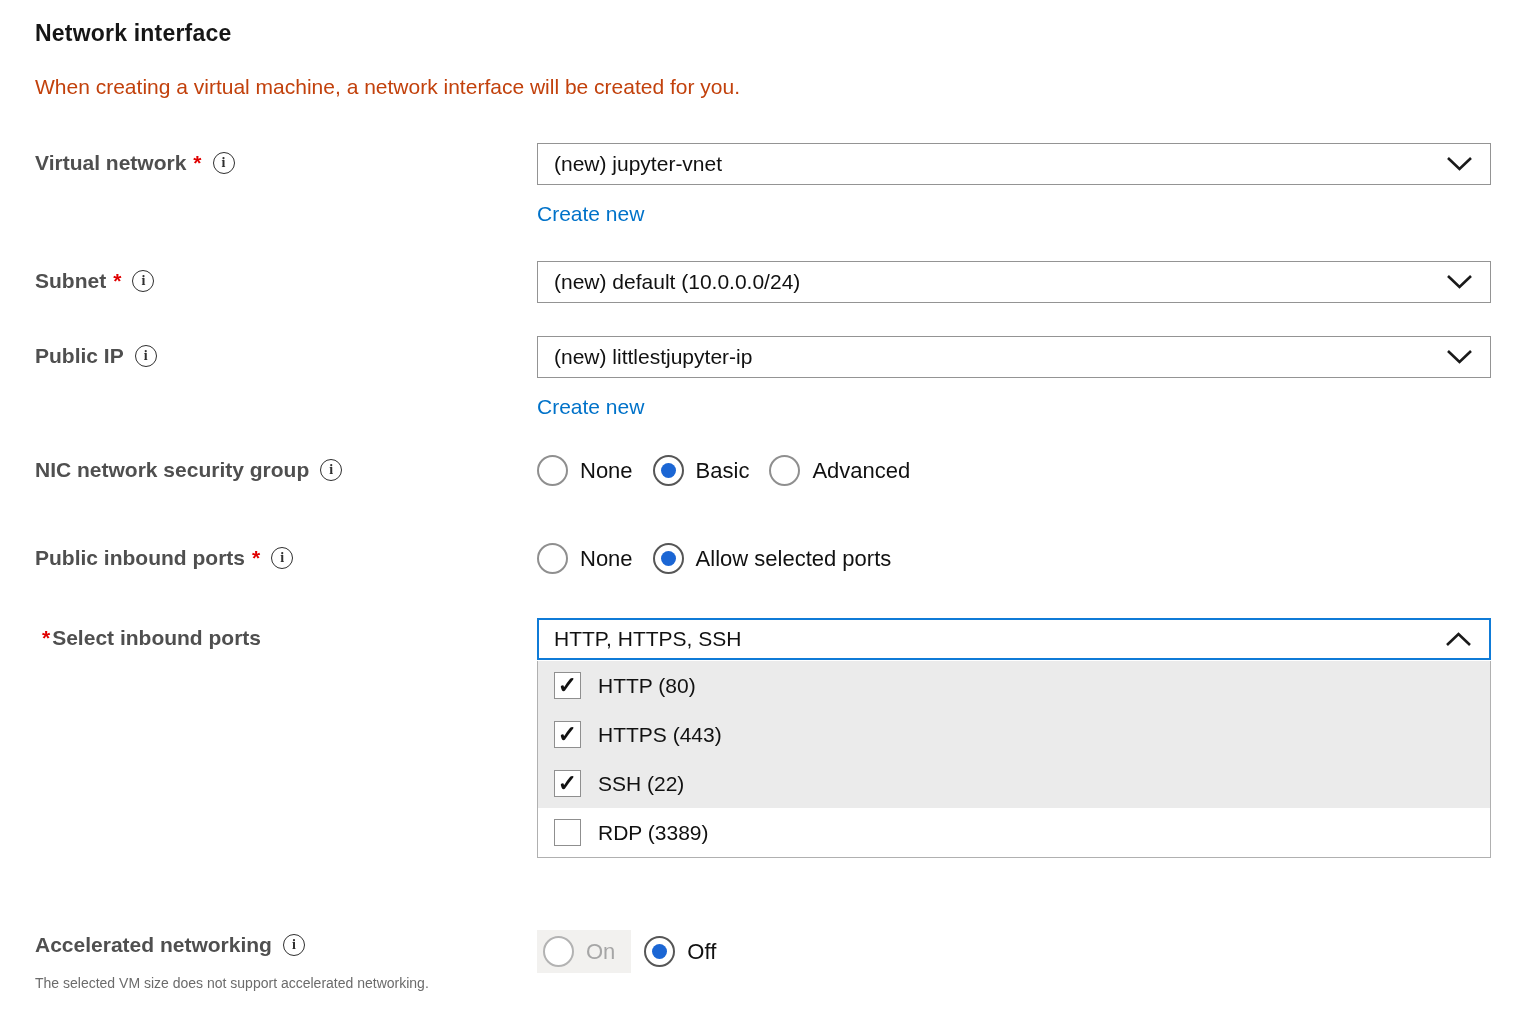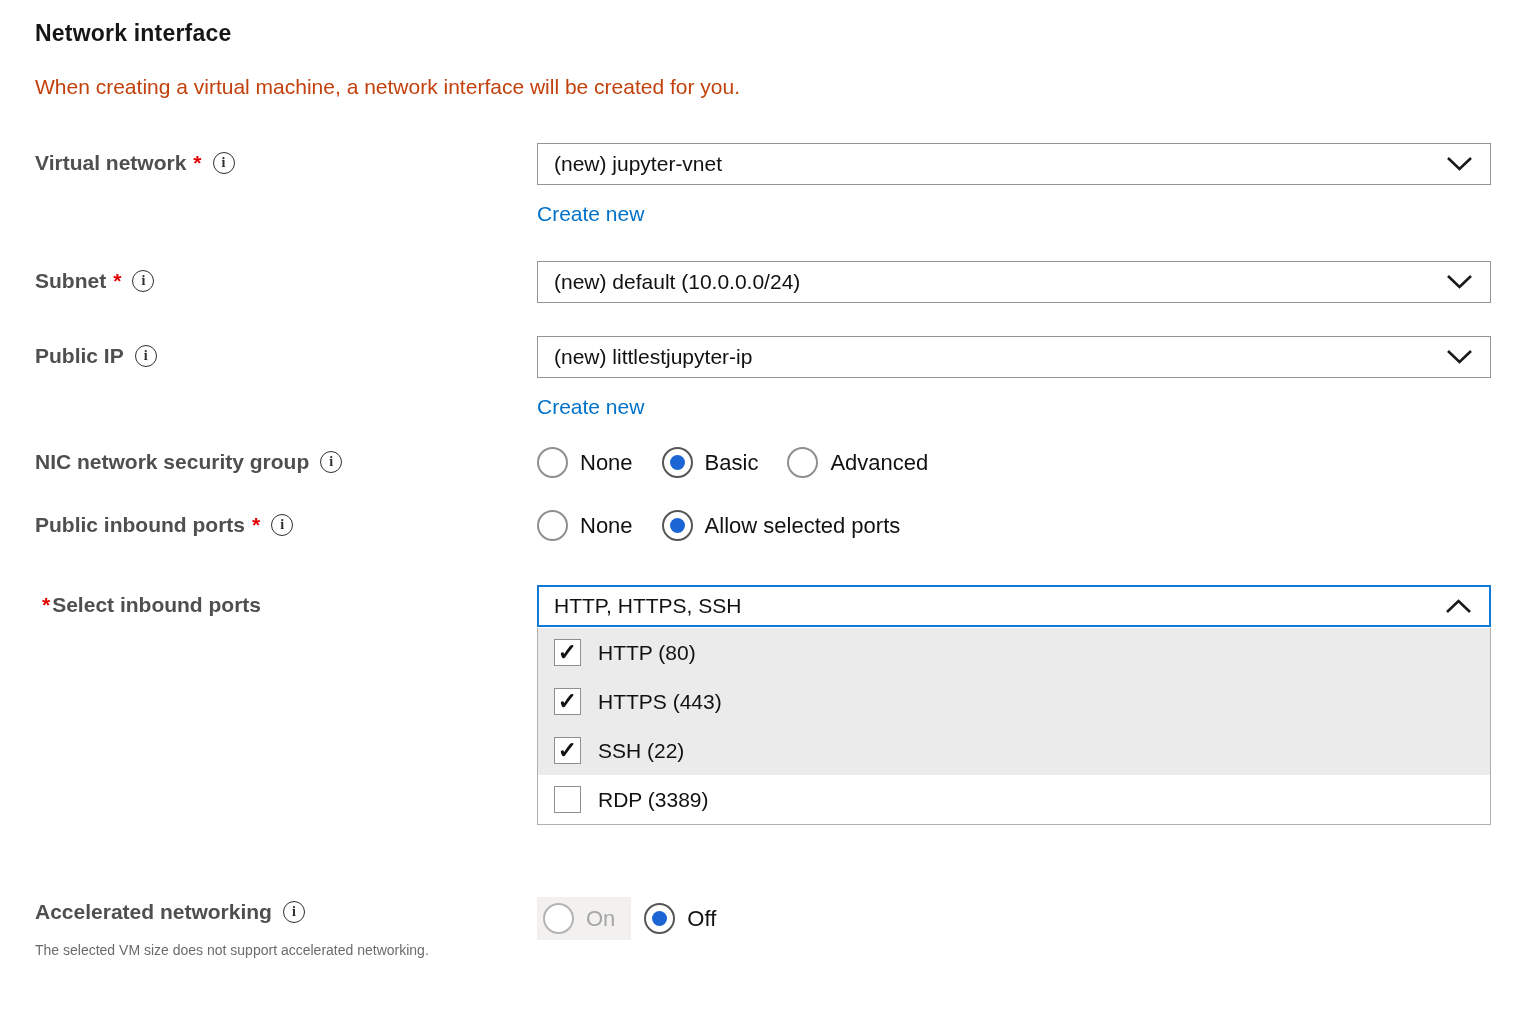--- a/index.html
+++ b/index.html
@@ -34,26 +34,26 @@
     border: 1.5px solid #949494; display: flex; align-items: center;
     padding: 0 54px 0 16px; font-size: 21px; color: #111; cursor: pointer;
   }
   .chev { position: absolute; right: 17px; top: 50%; transform: translateY(-50%); display: flex; }
 
   .createnew { display: inline-block; margin-top: 17px; color: #0072c9; font-size: 21px; cursor: pointer; }
 
   .mt-vn     { margin-top: 44px; }
   .mt-subnet { margin-top: 35px; }
   .mt-pip    { margin-top: 33px; }
-  .mt-nsg    { margin-top: 28px; }
-  .mt-ports  { margin-top: 32px; }
+  .mt-nsg    { margin-top: 36px; }
+  .mt-ports  { margin-top: 57px; }
   .mt-select { margin-top: 44px; }
   .mt-accel  { margin-top: 72px; }
 
-  .radio-group { display: flex; align-items: center; gap: 29px; padding-top: 0; }
+  .radio-group { display: flex; align-items: center; gap: 20px; padding-top: 0; }
   .radio-opt { display: flex; align-items: center; gap: 12px; font-size: 22px; color: #111; cursor: pointer; }
   .rb {
     width: 31px; height: 31px; flex: 0 0 31px; border: 2px solid #8f8f8f;
     border-radius: 50%; background: #fff; position: relative;
   }
   .rb.sel { border-color: #565656; }
   .rb.sel::after {
     content: ""; position: absolute; left: 50%; top: 50%; width: 15px; height: 15px;
     margin: -7.5px 0 0 -7.5px; border-radius: 50%; background: #1b66d4;
   }

